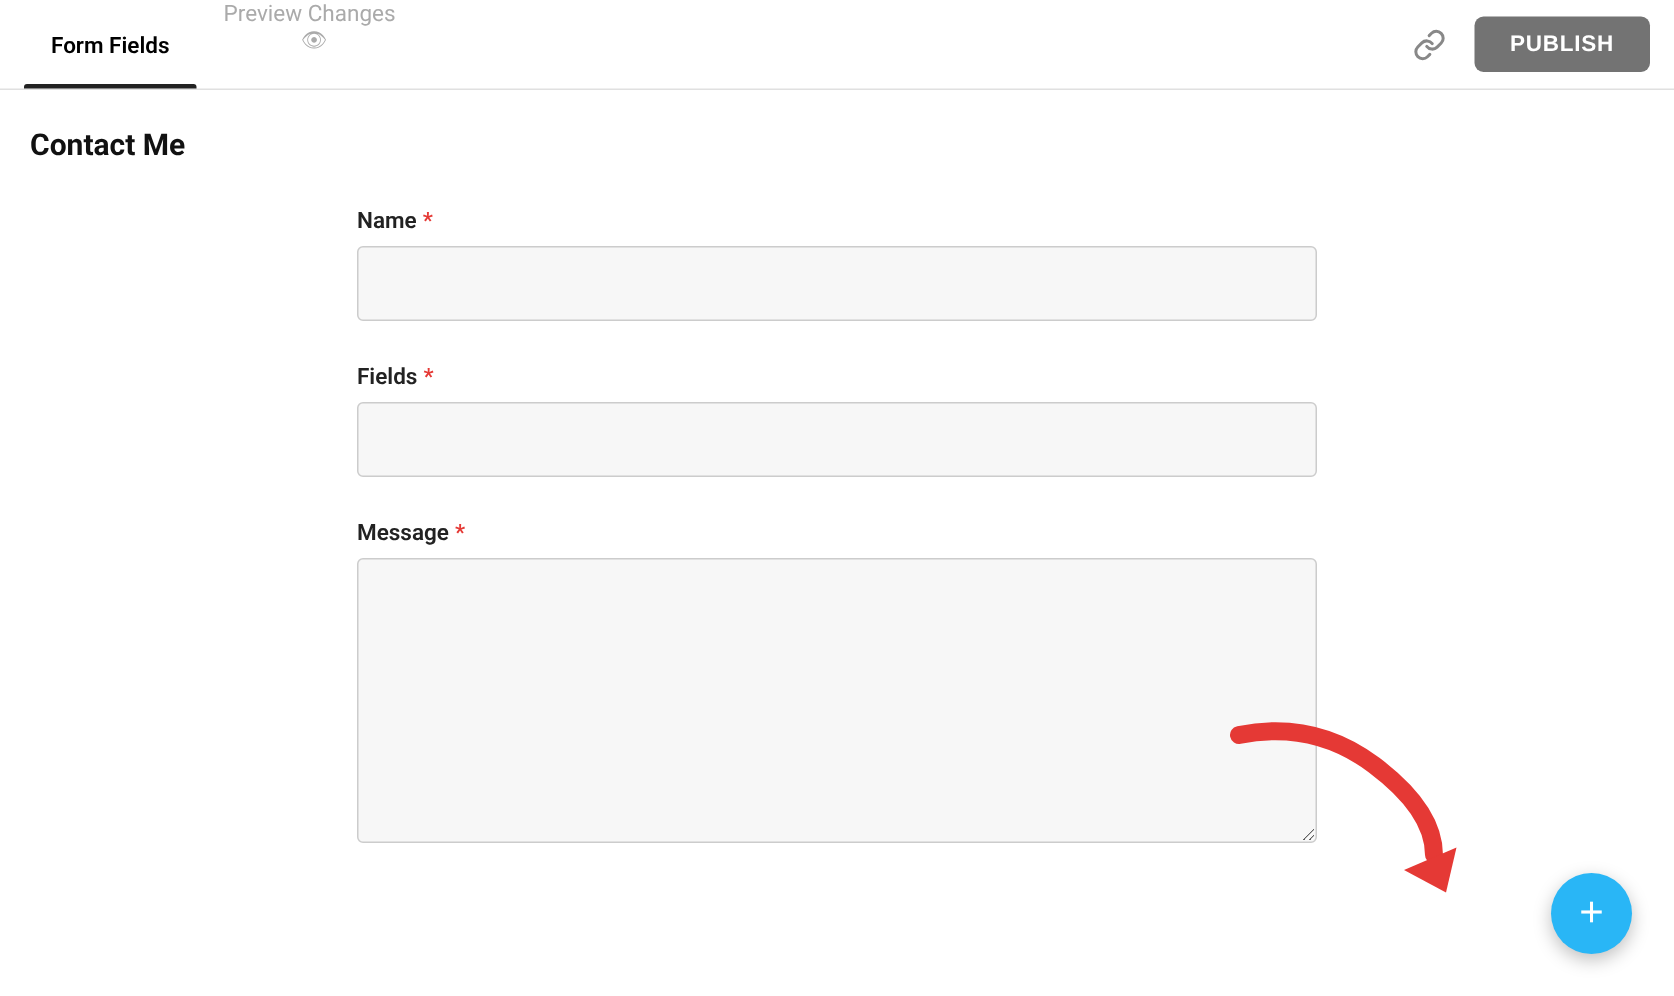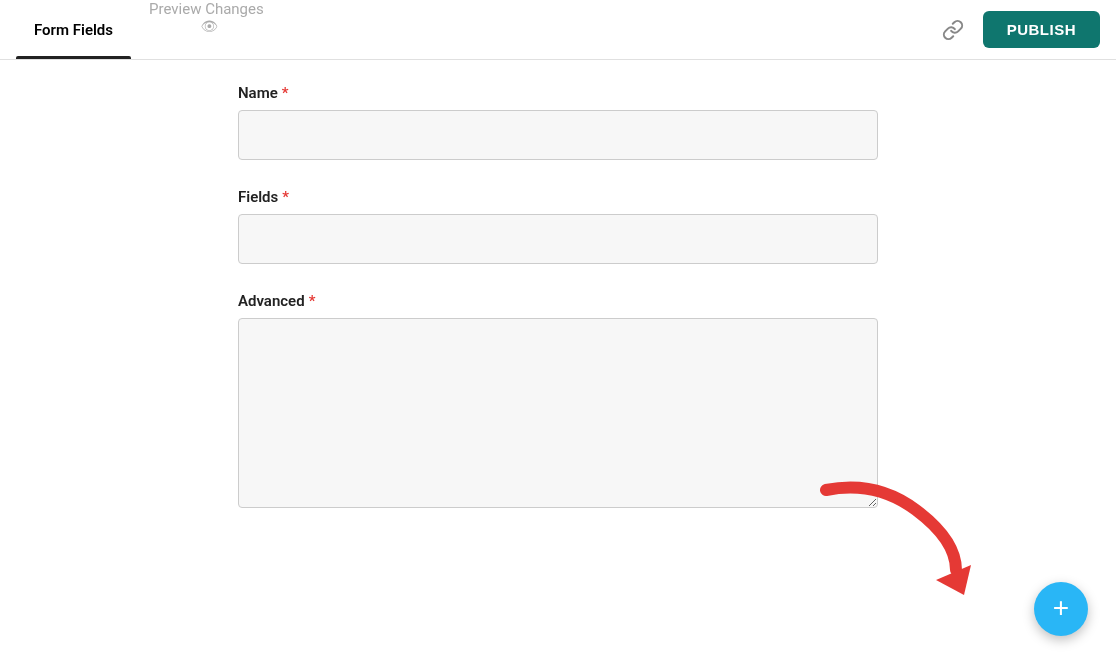--- a/index.html
+++ b/index.html
@@ -85,21 +85,21 @@
       height: 36px;
       display: flex;
       align-items: center;
       justify-content: center;
       cursor: pointer;
       color: #888;
       font-size: 20px;
     }
 
     .publish-btn {
-      background: #0f766e;
+      background: #737373;
       color: #fff;
       border: none;
       border-radius: 6px;
       padding: 10px 24px;
       font-size: 15px;
       font-weight: 700;
       cursor: pointer;
       letter-spacing: 0.5px;
     }
 
@@ -235,20 +235,21 @@
       <svg class="link-svg" viewBox="0 0 24 24" fill="none" stroke="#888" stroke-width="2.2" stroke-linecap="round" stroke-linejoin="round">
         <path d="M10 13a5 5 0 0 0 7.54.54l3-3a5 5 0 0 0-7.07-7.07l-1.72 1.71"></path>
         <path d="M14 11a5 5 0 0 0-7.54-.54l-3 3a5 5 0 0 0 7.07 7.07l1.71-1.71"></path>
       </svg>
     </div>
     <button class="publish-btn">PUBLISH</button>
   </div>
 </div>
 
 <div class="main">
+  <div class="page-title">Contact Me</div>
 
   <div class="form-container">
     <div class="form-inner">
 
       <div class="field-group">
         <div class="field-label">
           <span>Name</span>
           <span class="required-star">*</span>
         </div>
         <input class="field-input" type="text" style="">
@@ -257,21 +258,21 @@
       <div class="field-group">
         <div class="field-label">
           <span>Fields</span>
           <span class="required-star">*</span>
         </div>
         <input class="field-input" type="email" style="">
       </div>
 
       <div class="field-group">
         <div class="field-label">
-          <span>Advanced</span>
+          <span>Message</span>
           <span class="required-star">*</span>
         </div>
         <textarea class="field-textarea" style=""></textarea>
       </div>
 
     </div>
   </div>
 </div>
 
 <div class="arrow-annotation">

